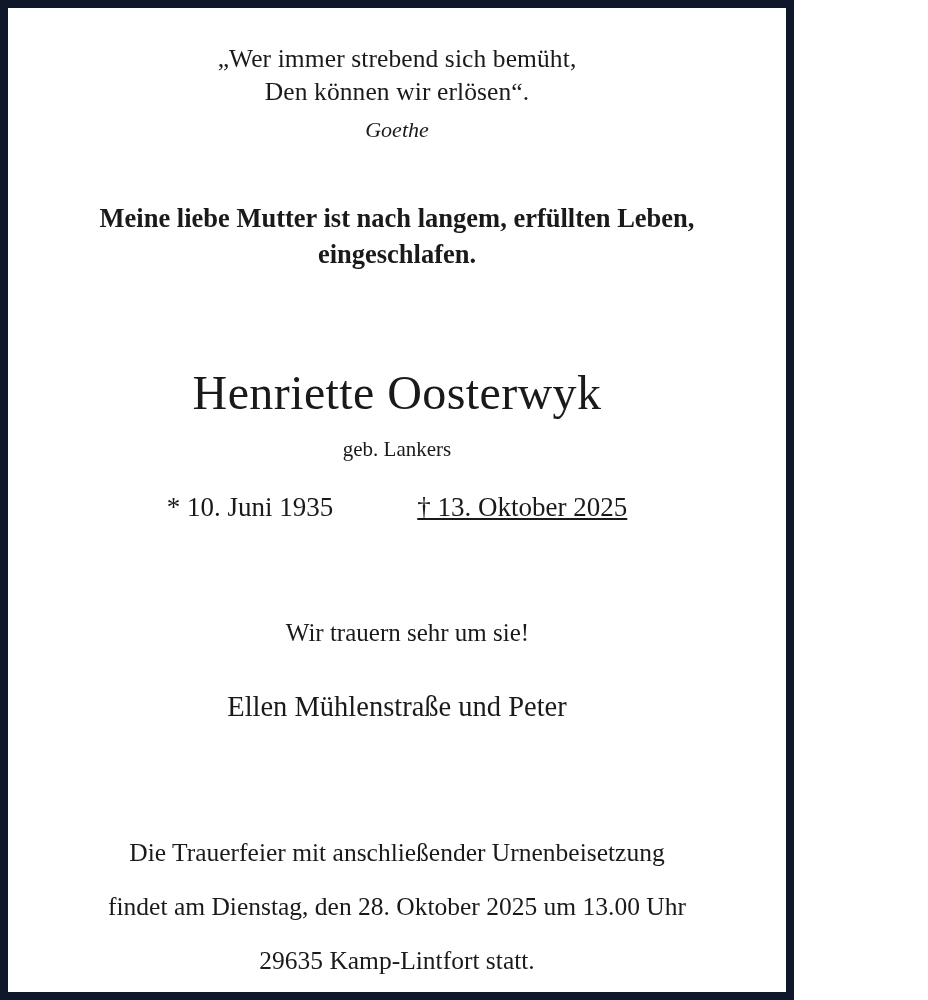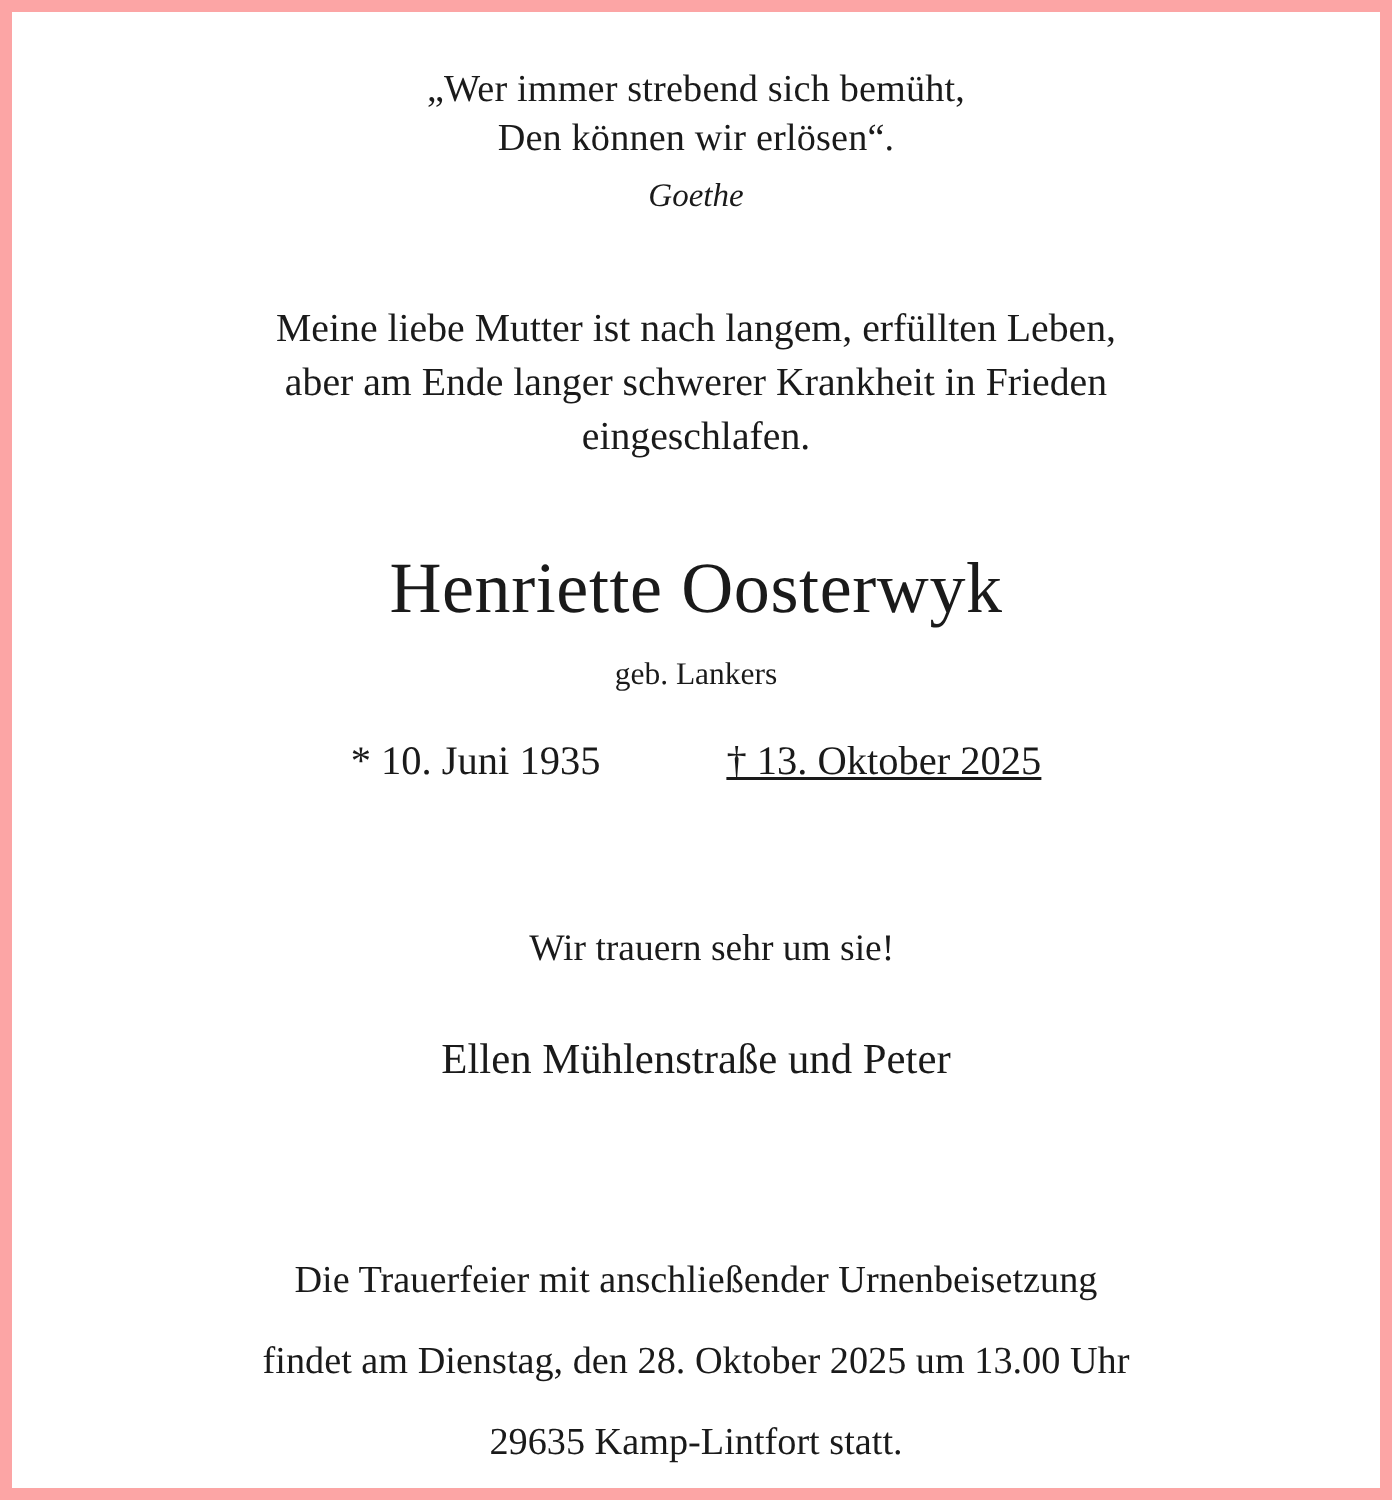--- a/index.html
+++ b/index.html
@@ -11,23 +11,23 @@
   body {
     width: 928px;
     height: 1000px;
     overflow: hidden;
     font-family: "Liberation Serif", "DejaVu Serif", serif;
     color: #1a1a1a;
   }
 
   .obituary-frame {
     box-sizing: border-box;
-    width: 928px;
+    width: 794px;
     height: 1000px;
-    border: 8px solid #fca5a5;
+    border: 8px solid #0f172a;
     background: #000000;
     position: relative;
   }
 
   .obituary-inner {
     box-sizing: border-box;
     width: 100%;
     height: 100%;
     background: #ffffff;
     padding: 0;
@@ -55,20 +55,21 @@
     line-height: 32px;
     margin-top: 6px;
   }
 
   
   .intro-block {
     position: absolute;
     left: 0;
     right: 0;
     top: 192px;
+    font-weight: bold;
   }
   .intro-line {
     font-size: 26.5px;
     line-height: 36px;
     white-space: pre;
   }
 
   
   .name-block {
     position: absolute;
@@ -150,21 +151,20 @@
   <div class="obituary-inner">
 
     <div class="quote-block">
       <div class="quote-line">„Wer immer strebend sich bemüht,</div>
       <div class="quote-line">Den können wir erlösen“.</div>
       <div class="quote-attribution">Goethe</div>
     </div>
 
     <div class="intro-block">
       <div class="intro-line">Meine liebe Mutter ist nach langem, erfüllten Leben,</div>
-      <div class="intro-line">aber am Ende langer schwerer Krankheit in Frieden</div>
       <div class="intro-line">eingeschlafen.</div>
     </div>
 
     <div class="name-block">
       <div class="deceased-name">Henriette Oosterwyk</div>
       <div class="maiden-name">geb. Lankers</div>
     </div>
 
     <div class="dates-row">
       <div class="date-item date-birth">* 10. Juni 1935</div>

